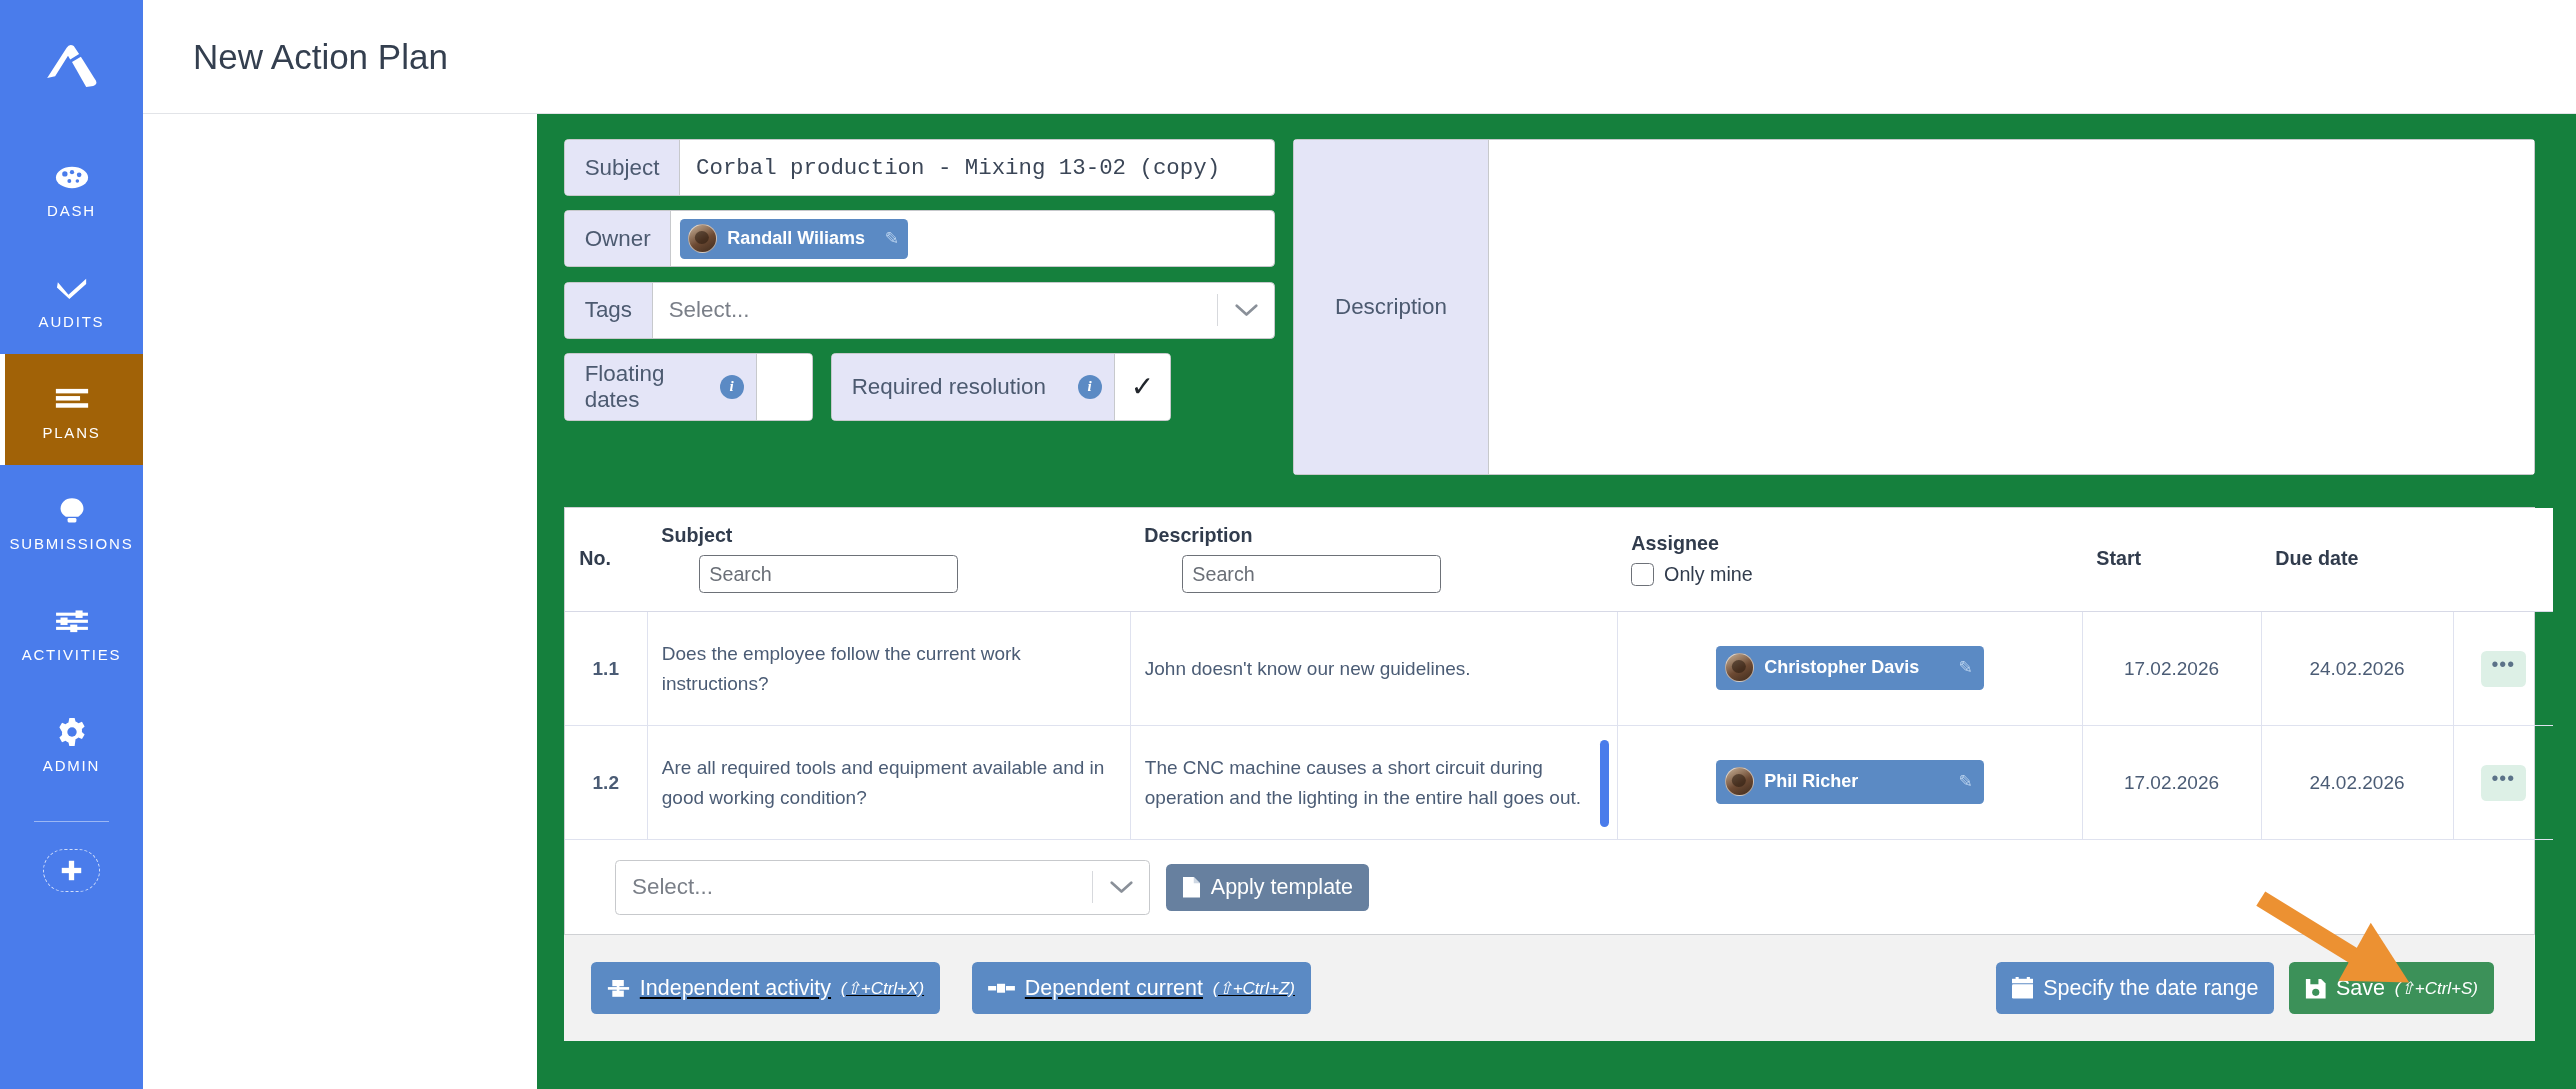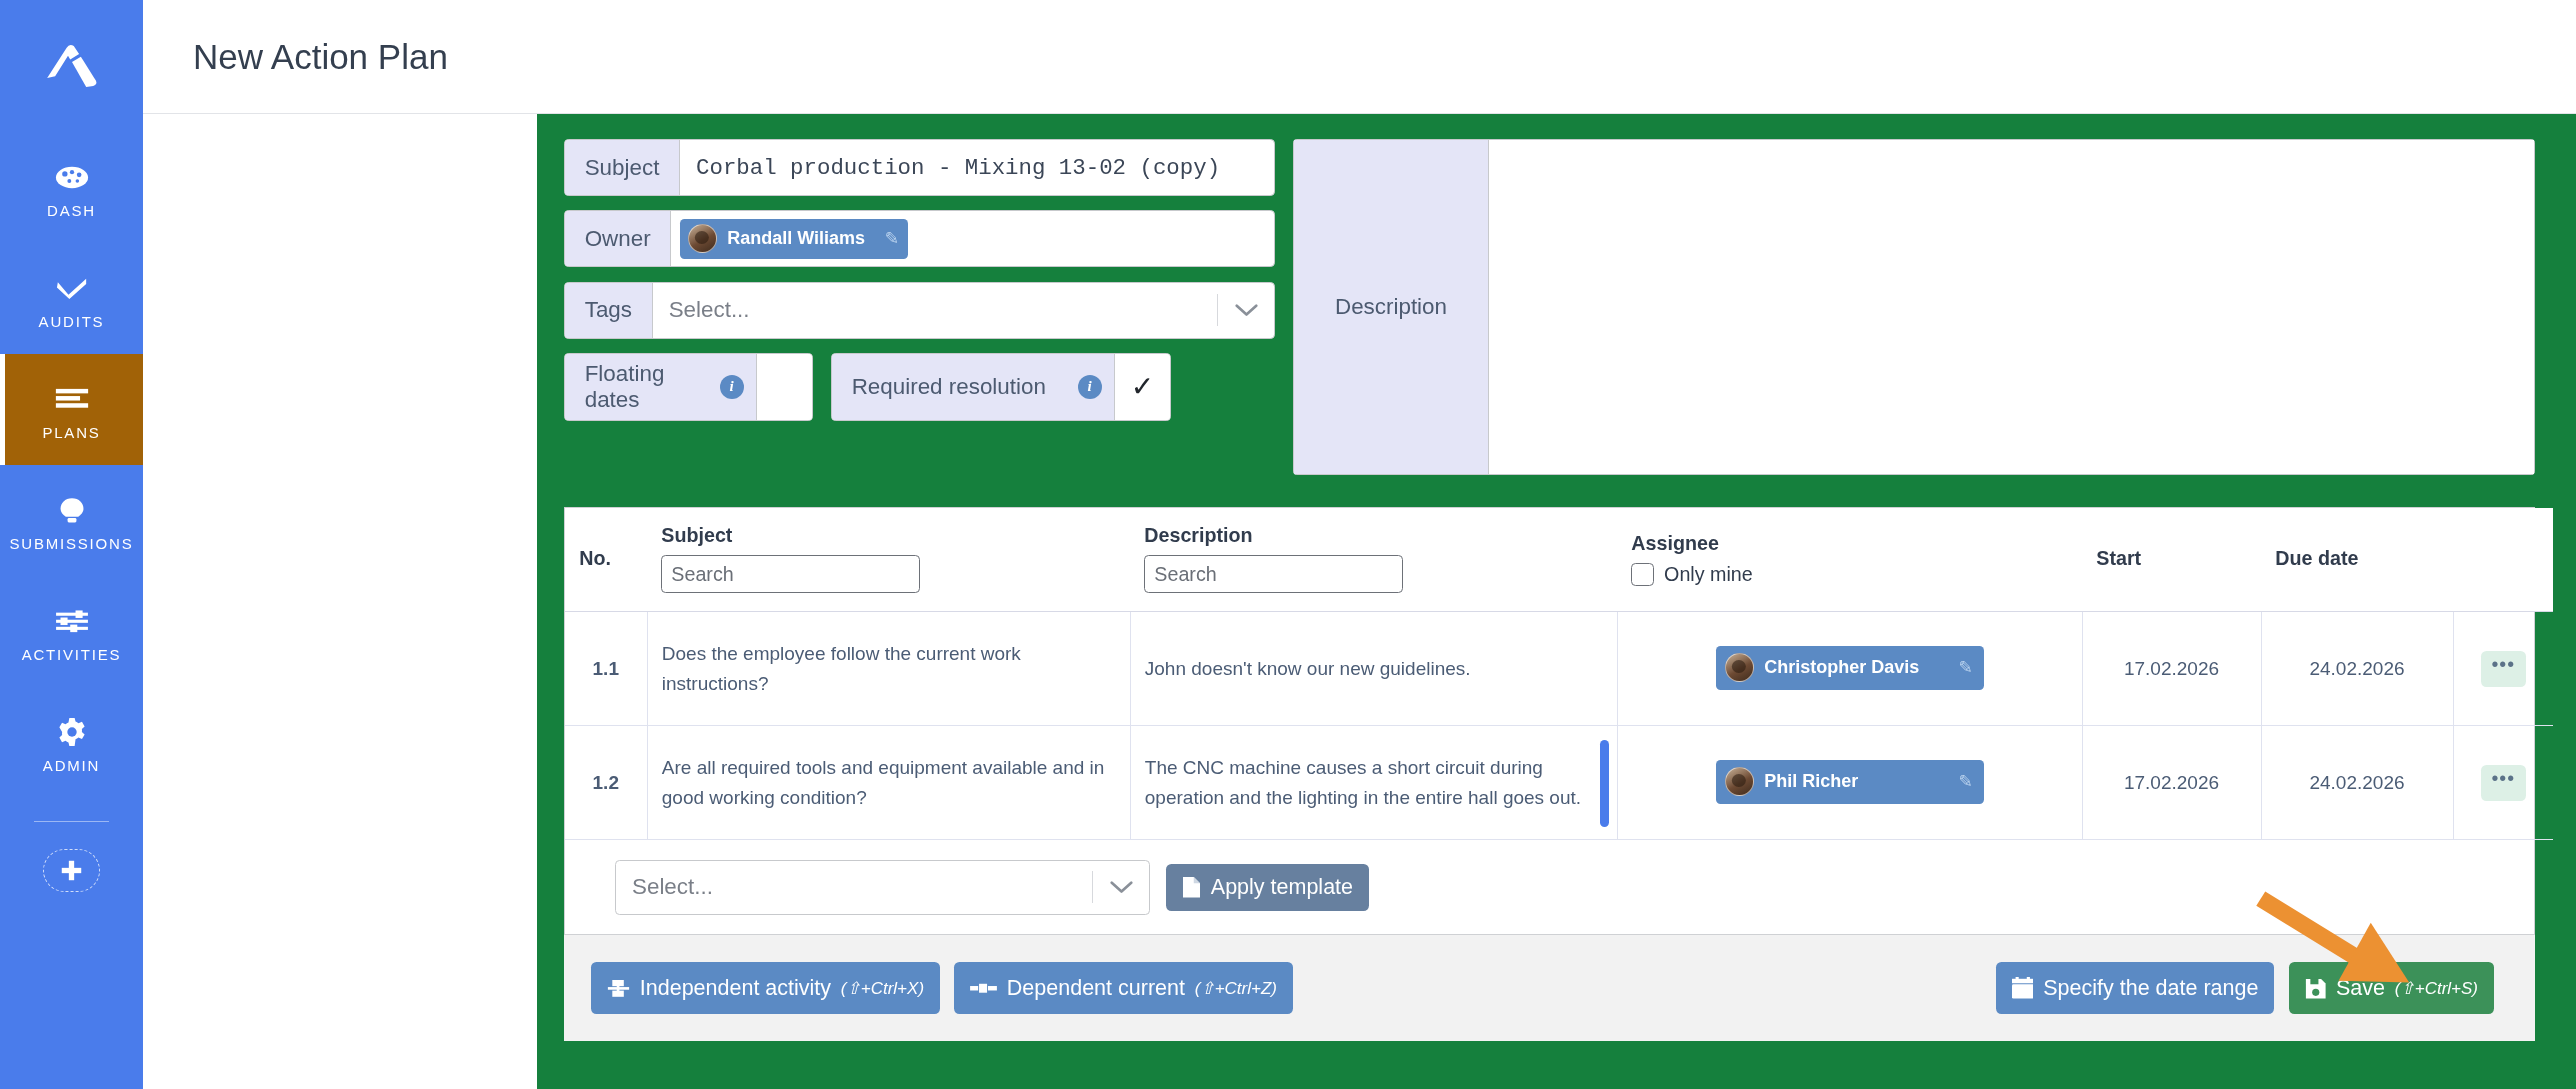--- a/index.html
+++ b/index.html
@@ -174,21 +174,21 @@
     background: #ffffff; border-bottom: 0.9px solid #d7d9e6;
     text-align: left; vertical-align: middle; padding: 16px 14.3px 18px 14.3px;
     font-size: 19.7px; color: #313c4d; font-weight: bold;
   }
   th.th-no { text-align: center; padding-left: 0; padding-right: 0; vertical-align: middle; }
   .th-stack { display: flex; flex-direction: column; gap: 8px; }
   .th-title { font-size: 19.7px; color: #313c4d; font-weight: bold; }
   .search-input {
     width: 259px; height: 38px; border: 0.9px solid #6d7178; border-radius: 4.5px;
     background: #ffffff; font-size: 19.7px; color: #6a6f77;
-    padding: 0 9px; font-family: "Liberation Sans", sans-serif;
+    padding: 0 9px; font-family: "Liberation Sans", sans-serif; margin-left: 38px;
   }
   .search-input::placeholder { color: #6a6f77; }
   .only-mine { display: flex; align-items: center; gap: 9.8px; cursor: pointer; }
   .chk {
     width: 23px; height: 23px; border: 0.9px solid #6d7178; border-radius: 4.5px; background: #ffffff;
   }
   .only-mine-label { font-size: 19.7px; color: #313c4d; font-weight: normal; }
 
   table.activities tbody td {
     border-bottom: 0.9px solid #dfe2ef; border-right: 0.9px solid #dfe2ef;
@@ -235,21 +235,21 @@
   .btn-gray-blue { background: #67809f; }
   .btn-blue { background: #5b8ac4; }
   .btn-green { background: #3c9159; }
   .btn .kbd { font-style: italic; font-size: 17px; }
   .btn svg { fill: #ffffff; flex: 0 0 auto; }
 
   .footer-bar {
     display: flex; align-items: center; justify-content: space-between;
     padding: 27px 41px 27px 27px; background: #f2f2f2;
   }
-  .footer-left { display: flex; gap: 14px; }
+  .footer-left { display: flex; gap: 32px; text-decoration: underline; }
   .footer-right { display: flex; gap: 14.3px; }
   .footer-left .btn, .footer-right .btn { height: 52px; font-size: 21.5px; }
 
   
   .arrow-overlay {
     position: absolute; left: 0; top: 0; width: 2576px; height: 1089px;
     pointer-events: none;
   }
 </style>
 </head>

